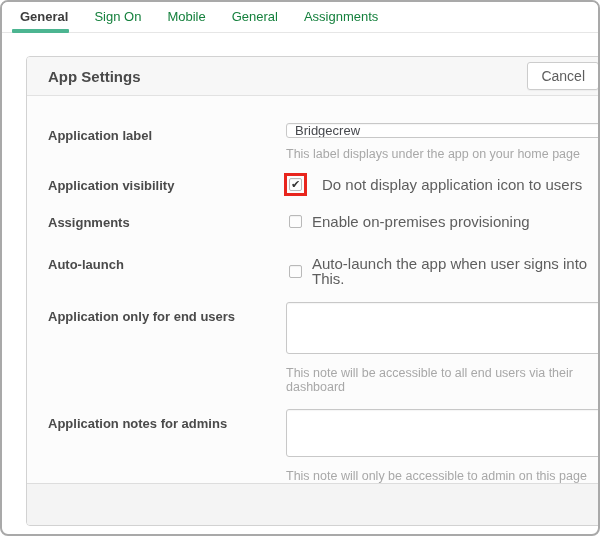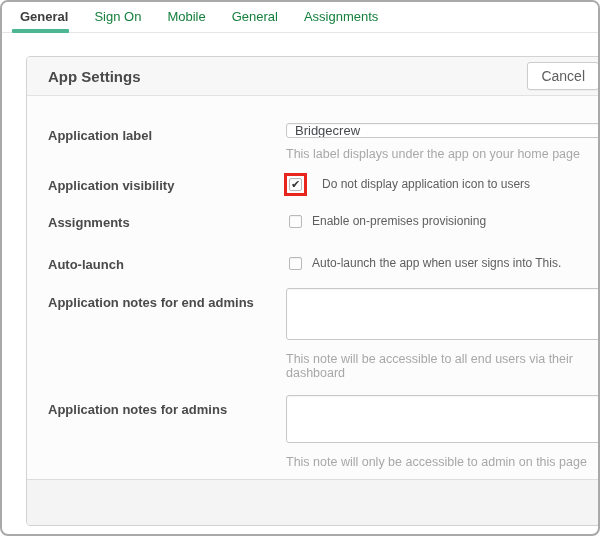--- a/index.html
+++ b/index.html
@@ -140,21 +140,21 @@
     color: #333333;
     cursor: pointer;
   }
   .cb-highlight {
     display: inline-flex;
     padding: 2px;
     border: 3px solid #e8251d;
     margin: -5px 5px -5px -5px;
   }
   .cb-text {
-    font-size: 12px;
+    font-size: 15px;
     color: #5e5e5e;
     margin-left: 10px;
     line-height: 15px;
   }
   .gap-s { height: 16px; }
   .gap-m { height: 21px; }
   .gap-l { height: 26px; }
   .gap-a { height: 15px; }
   
   .panel-footer {
@@ -235,21 +235,21 @@
           <div class="cb-line">
             <span class="checkbox"></span>
             <span class="cb-text">Auto-launch the app when user signs into This.</span>
           </div>
         </div>
       </div>
 
       <div class="gap-s"></div>
 
       <div class="row r-area">
-        <div class="flabel">Application notes for end admins</div>
+        <div class="flabel">Application only for end users</div>
         <div class="fcontrol">
           <textarea class="text-area ta-tall" style=""></textarea>
           <div class="help">This note will be accessible to all end users via their dashboard</div>
         </div>
       </div>
 
       <div class="gap-a"></div>
 
       <div class="row r-area">
         <div class="flabel">Application notes for admins</div>

